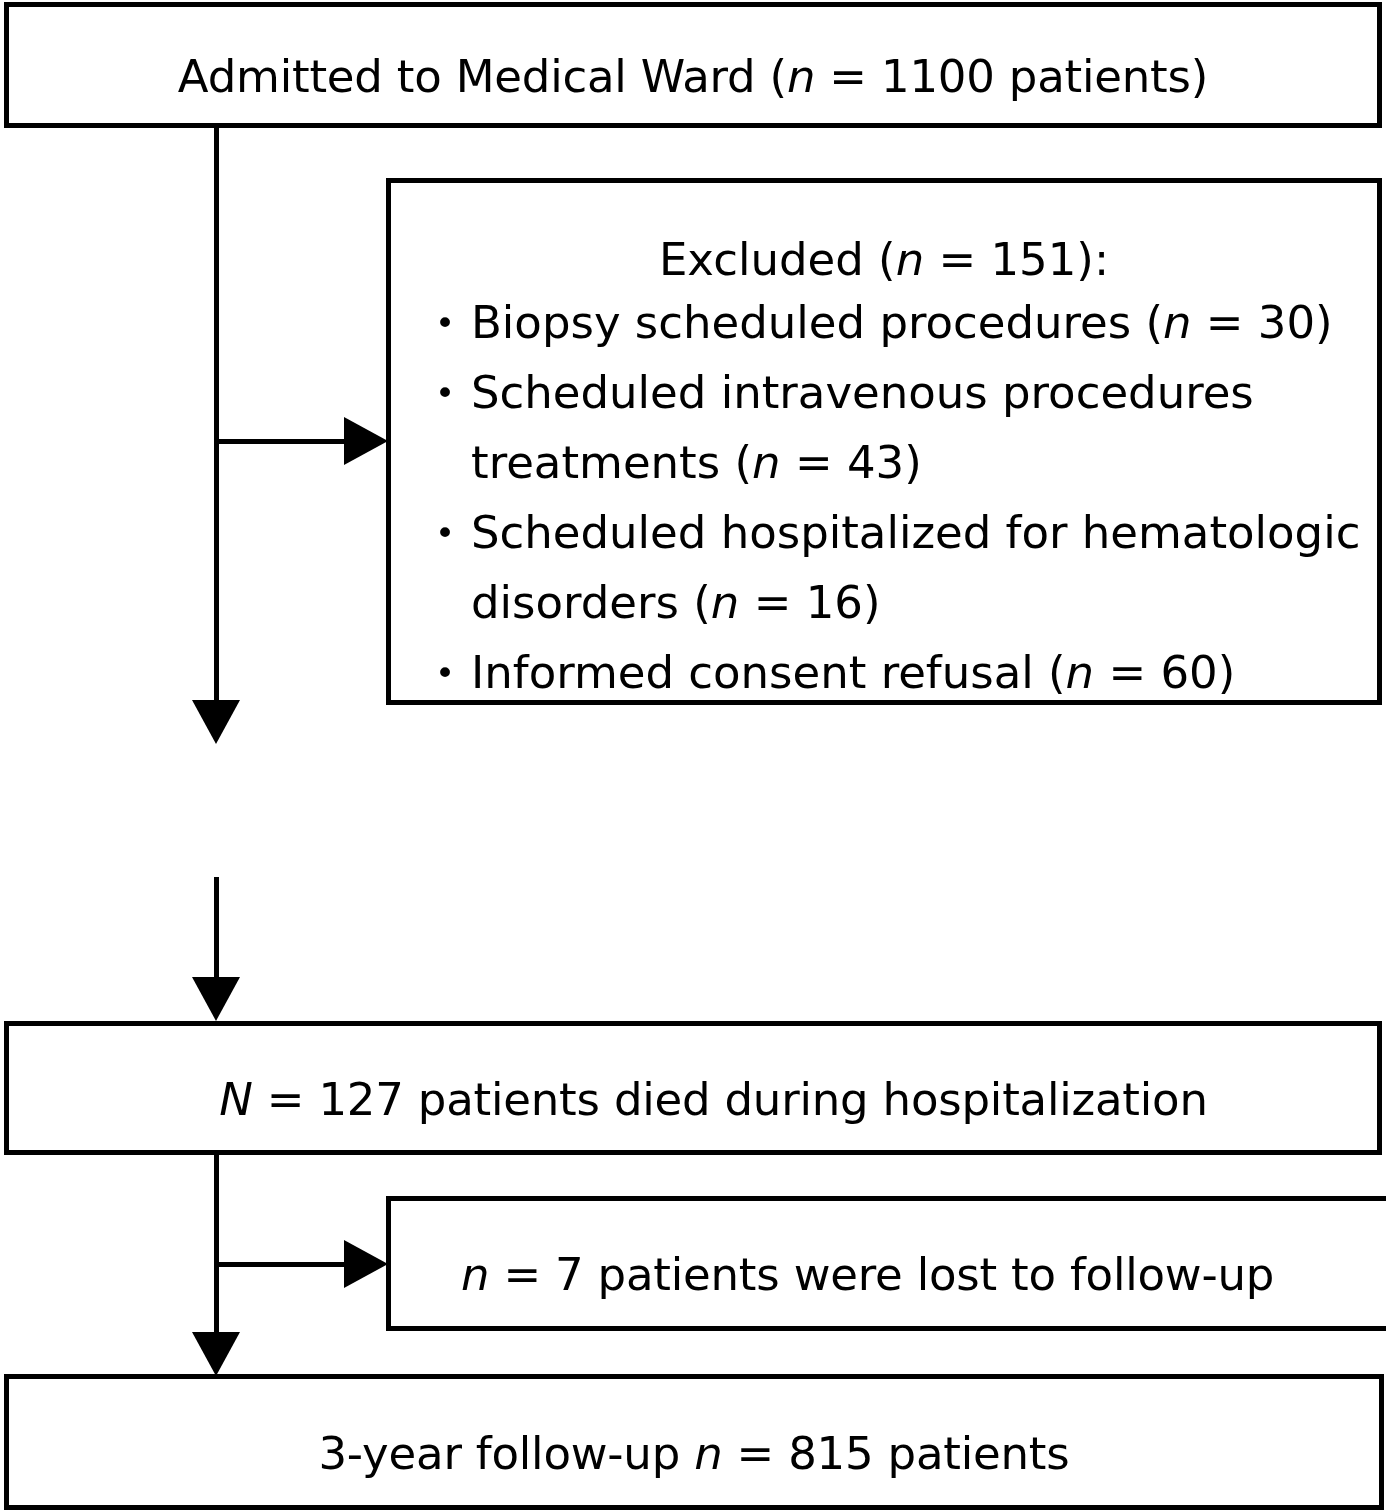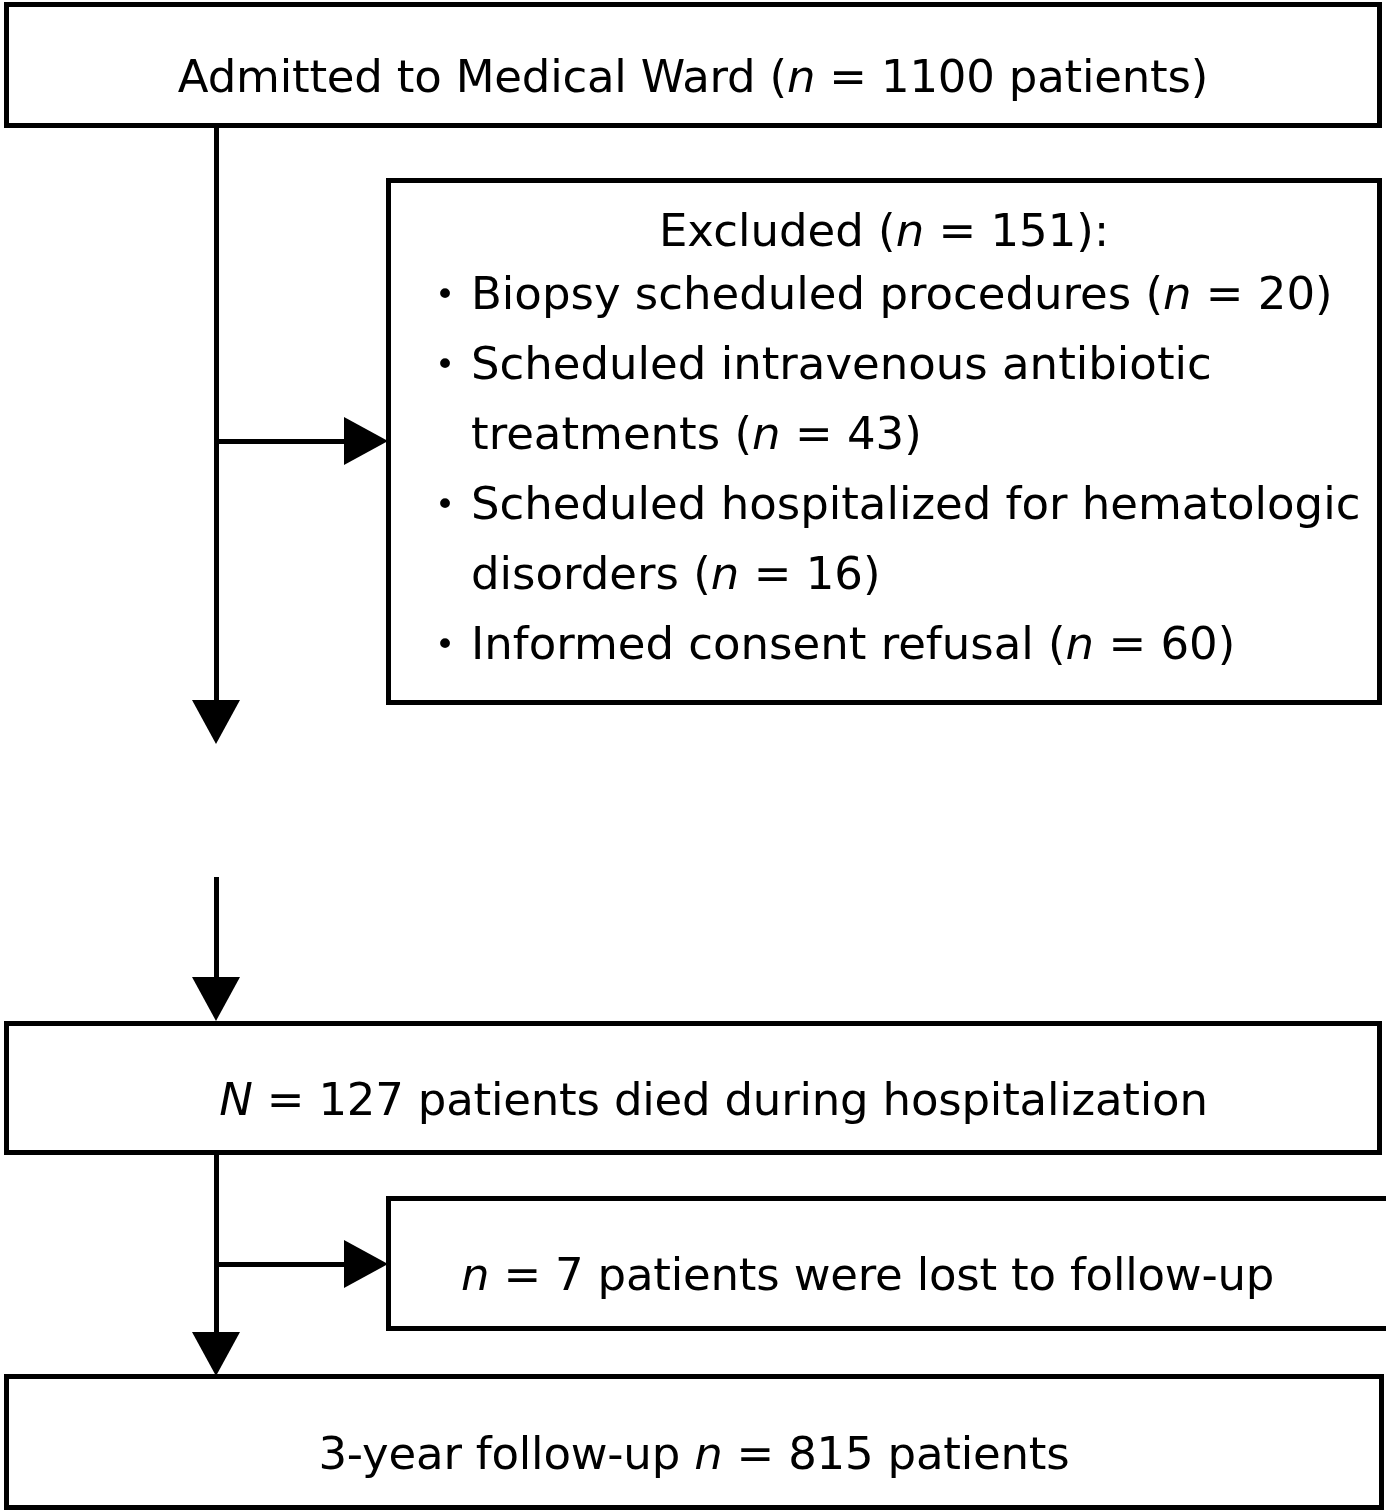--- a/index.html
+++ b/index.html
@@ -50,21 +50,21 @@
     height: 126px;
   }
 
   
   #box-excluded {
     left: 386px;
     top: 178px;
     width: 996px;
     height: 527px;
     display: block;
-    padding: 1px 14px 10px 14px;
+    padding: 30px 14px 10px 14px;
   }
 
   #excluded-heading {
     font-size: 45px;
     line-height: 1.0;
     text-align: center;
     margin: 24px 0 6px 0;
     white-space: nowrap;
   }
 
@@ -229,24 +229,24 @@
 
   <div class="box" id="box-admitted">
     <div class="box-text"><span>Admitted to Medical Ward (</span><span class="ital">n</span><span> = 1100 patients)</span></div>
   </div>
 
   <div class="box" id="box-excluded">
     <div id="excluded-heading"><span>Excluded (</span><span class="ital">n</span><span> = 151):</span></div>
 
     <ul id="excluded-list">
       <li>
-        <span class="bullet-dot">•</span><span>Biopsy scheduled procedures (</span><span class="ital">n</span><span> = 20)</span>
-      </li>
-      <li>
-        <span class="bullet-dot">•</span><span>Scheduled intravenous antibiotic treatments (</span><span class="ital">n</span><span> = 43)</span>
+        <span class="bullet-dot">•</span><span>Biopsy scheduled procedures (</span><span class="ital">n</span><span> = 30)</span>
+      </li>
+      <li>
+        <span class="bullet-dot">•</span><span>Scheduled intravenous procedures treatments (</span><span class="ital">n</span><span> = 43)</span>
       </li>
       <li>
         <span class="bullet-dot">•</span><span>Scheduled hospitalized for hematologic disorders (</span><span class="ital">n</span><span> = 16)</span>
       </li>
       <li>
         <span class="bullet-dot">•</span><span>Informed consent refusal (</span><span class="ital">n</span><span> = 60)</span>
       </li>
     </ul>
   </div>
 

